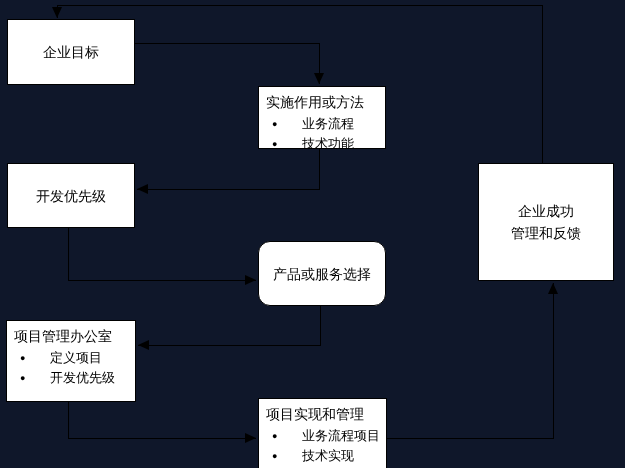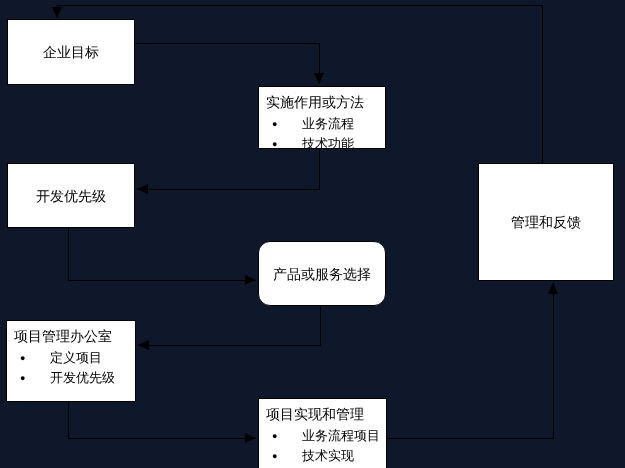--- a/index.html
+++ b/index.html
@@ -107,16 +107,17 @@
       <span class="li__bullet">●</span>
       <span class="li__text">业务流程项目</span>
     </div>
     <div class="li">
       <span class="li__bullet">●</span>
       <span class="li__text">技术实现</span>
     </div>
   </div>
 
   <div class="node node--center" id="n-success">
+    <div class="node__title">企业成功</div>
     <div class="node__title">管理和反馈</div>
   </div>
 
 </div>
 
 </body></html>

